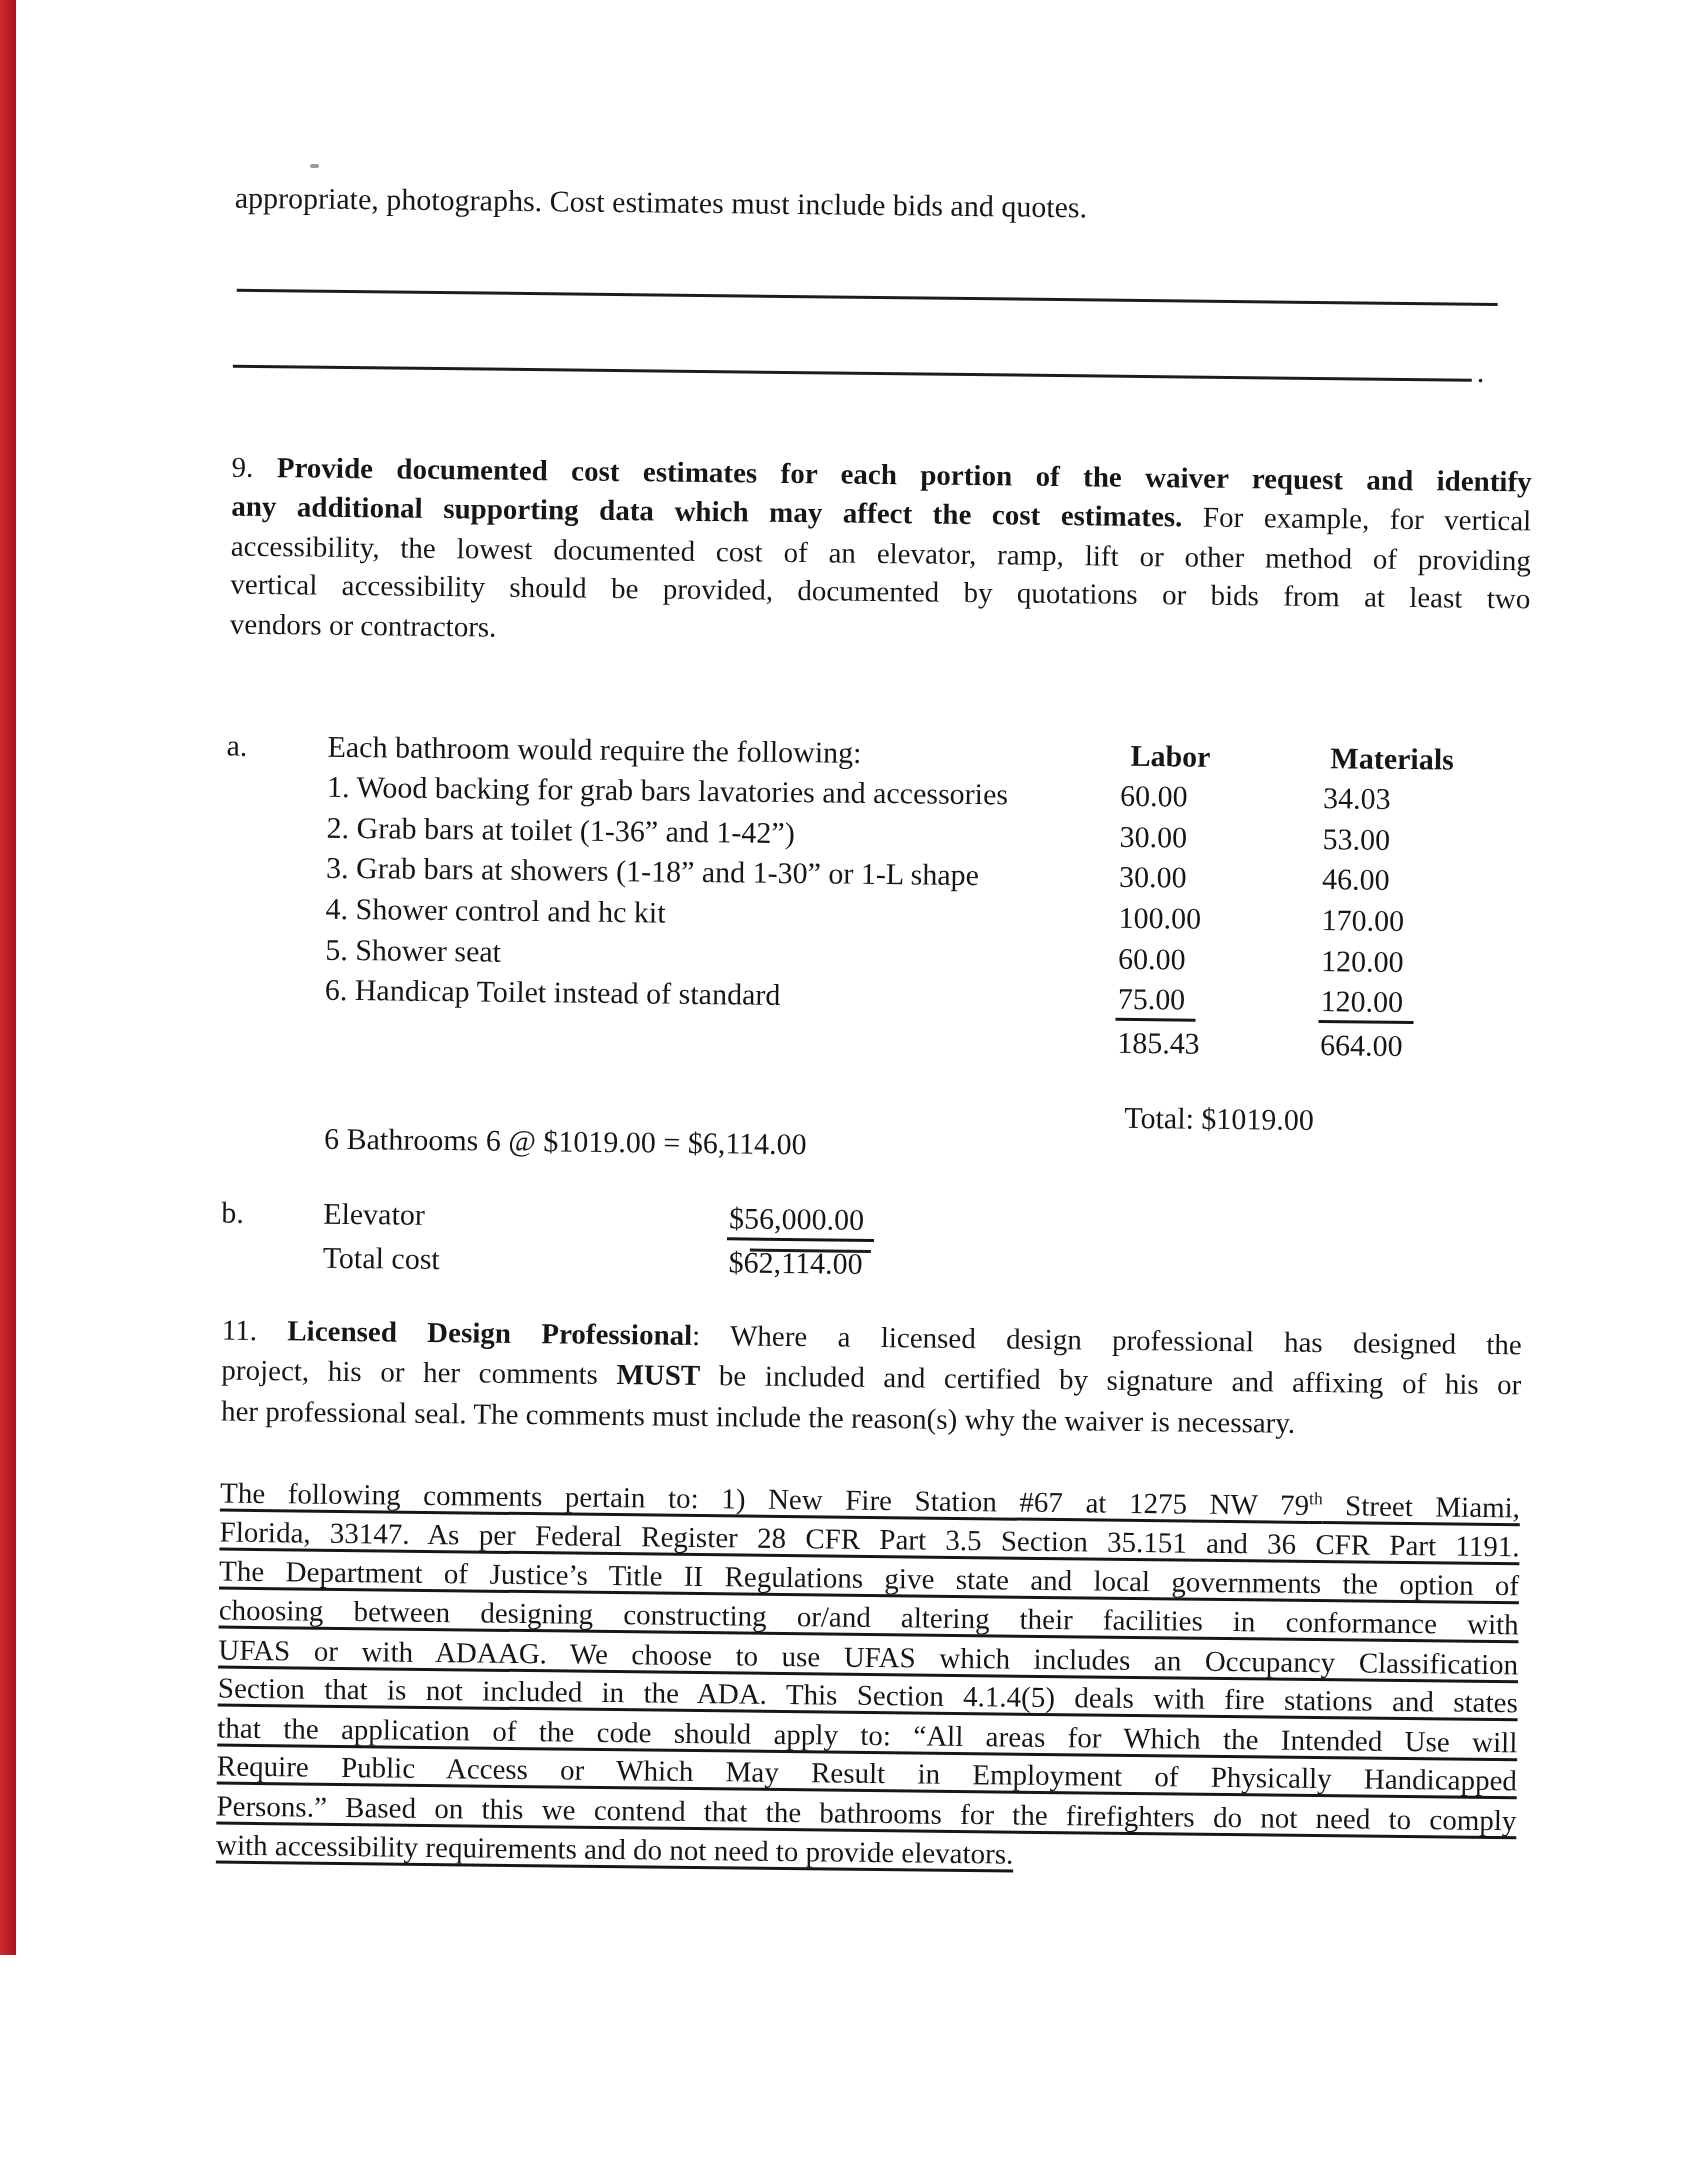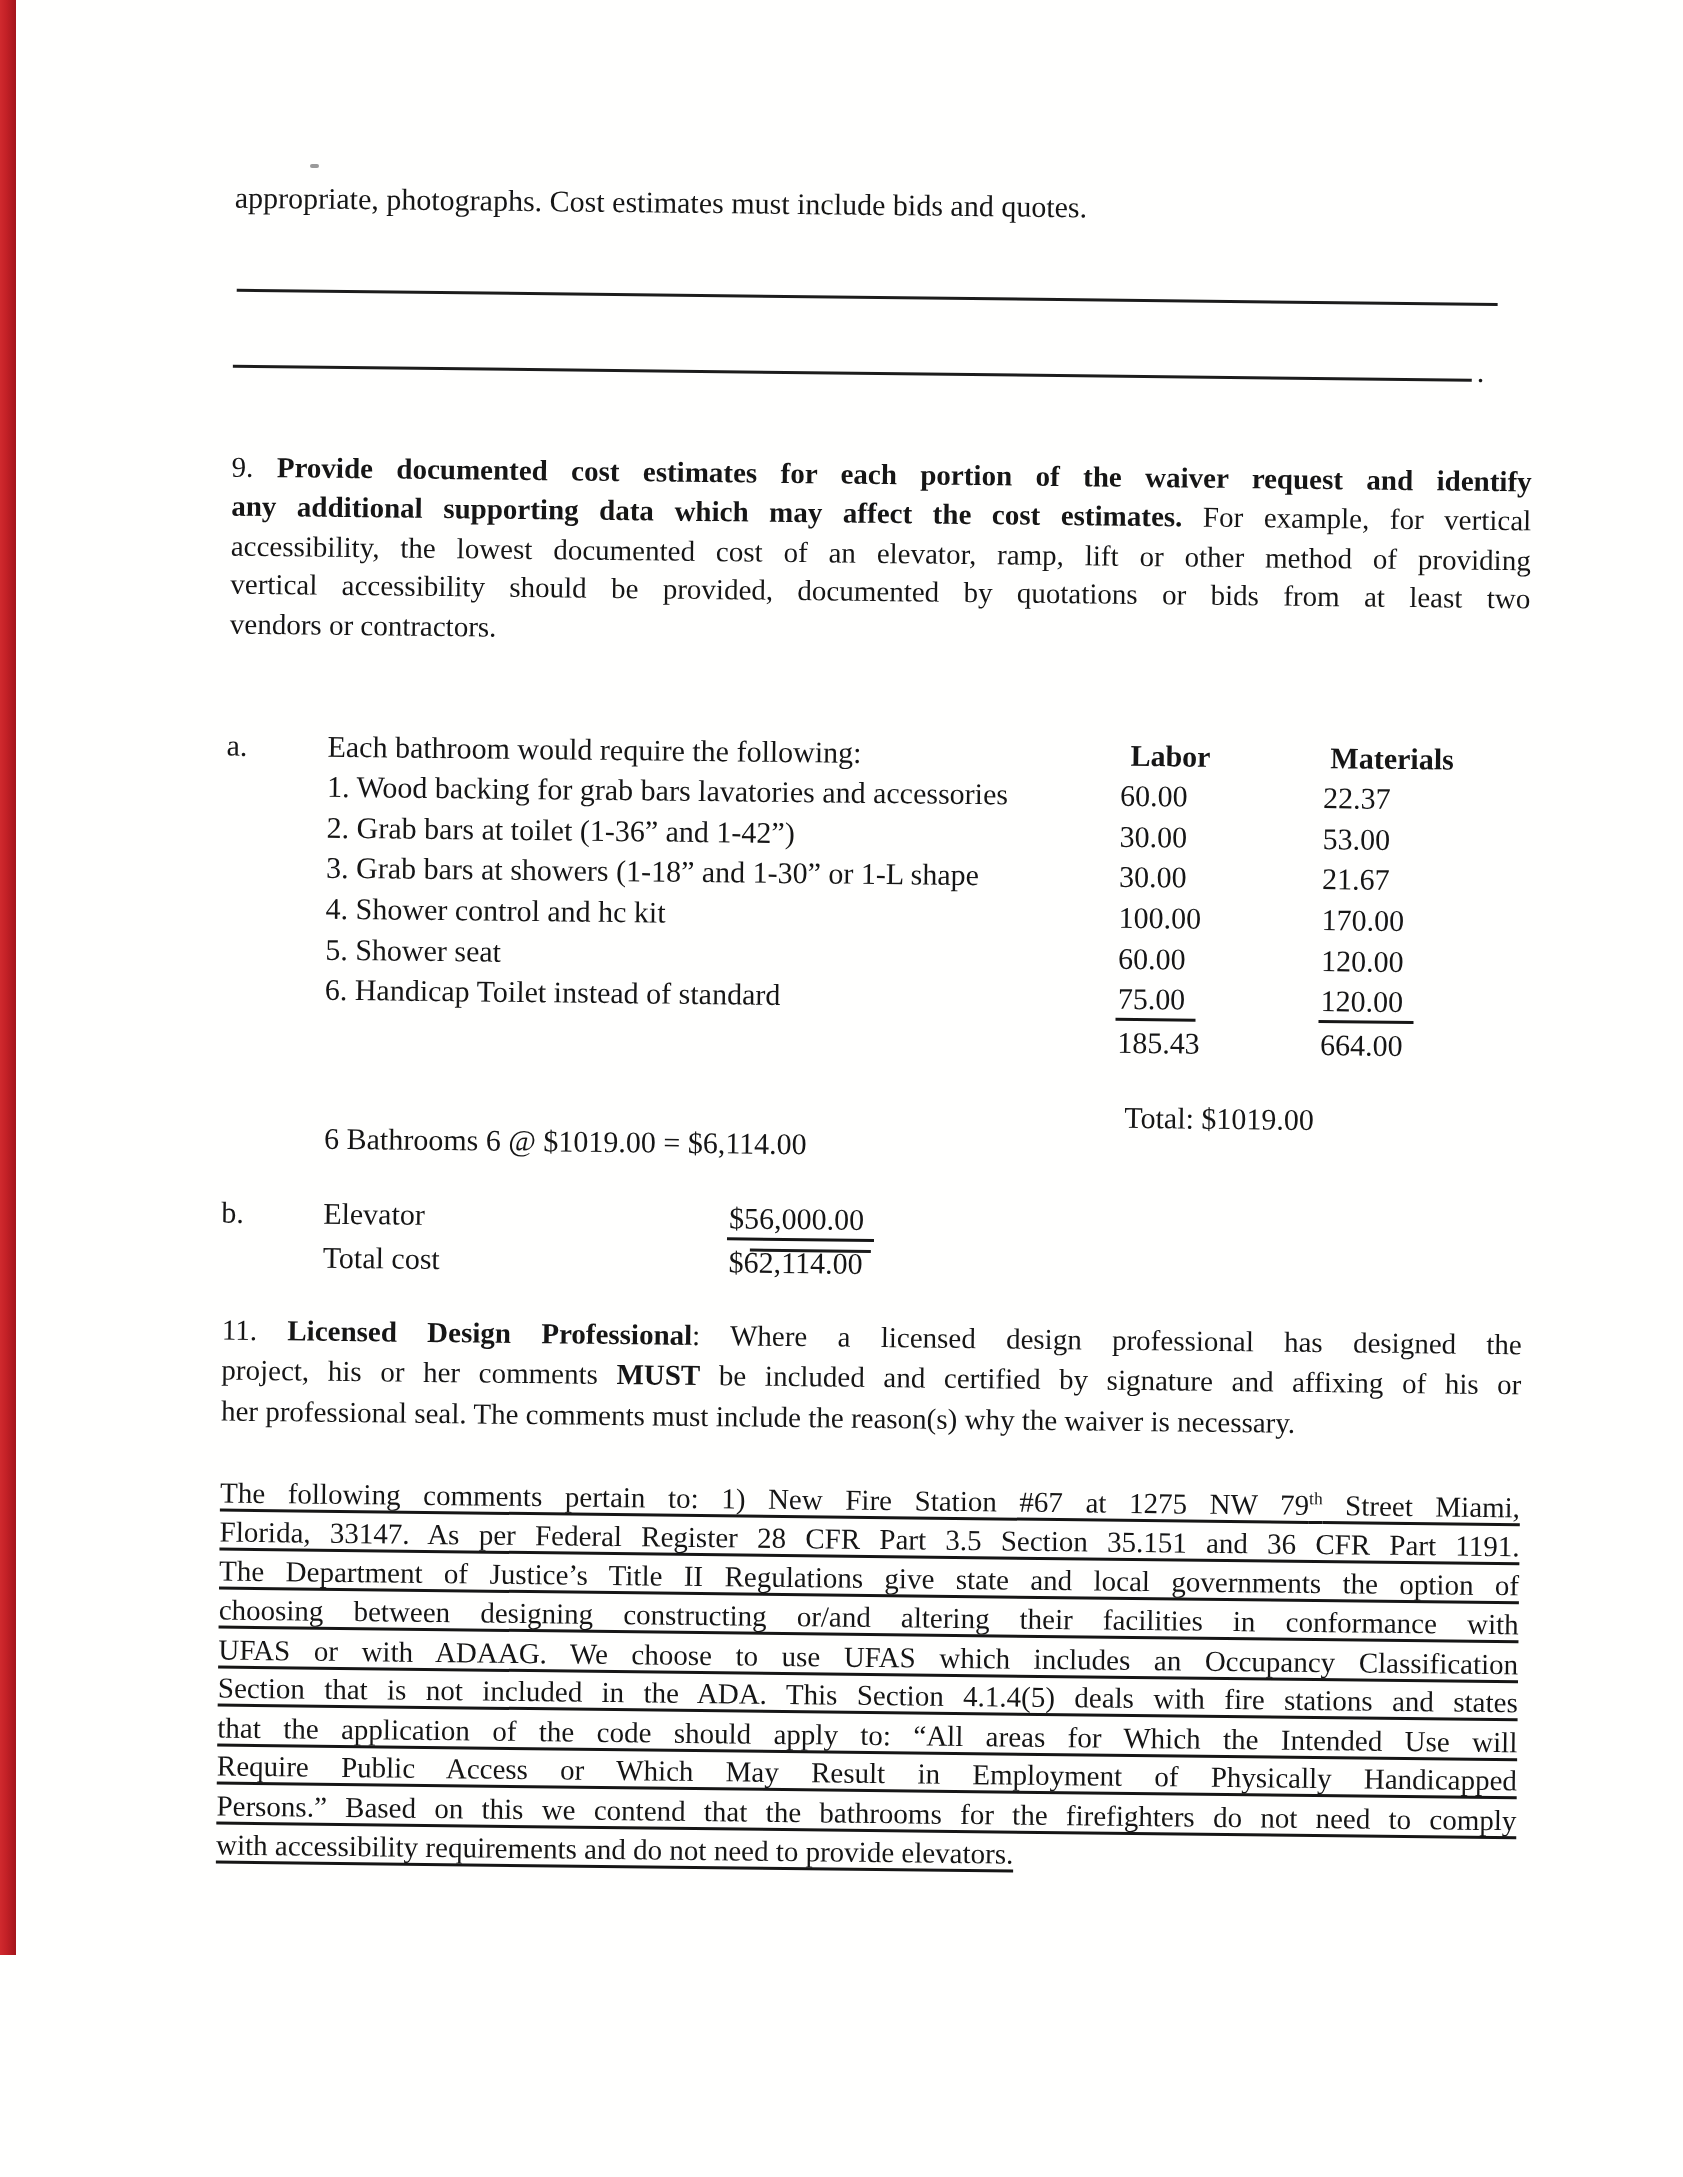--- a/index.html
+++ b/index.html
@@ -55,31 +55,31 @@
     <div class="itemrow" style="top:726px;">
       <span class="abs marker" style="left:235px;">a.</span>
       <span class="lab">Each bathroom would require the following:</span>
       <span class="m1 colhead" style="left:1139px;">Labor</span>
       <span class="m2 colhead" style="left:1339px;">Materials</span>
     </div>
 
     <div class="itemrow" style="top:766px;">
       <span class="lab">1. Wood backing for grab bars lavatories and accessories</span>
       <span class="m1">60.00</span>
-      <span class="m2">22.37</span>
+      <span class="m2">34.03</span>
     </div>
     <div class="itemrow" style="top:807px;">
       <span class="lab">2. Grab bars at toilet (1-36” and 1-42”)</span>
       <span class="m1">30.00</span>
       <span class="m2">53.00</span>
     </div>
     <div class="itemrow" style="top:847px;">
       <span class="lab">3. Grab bars at showers (1-18” and 1-30” or 1-L shape</span>
       <span class="m1">30.00</span>
-      <span class="m2">21.67</span>
+      <span class="m2">46.00</span>
     </div>
     <div class="itemrow" style="top:888px;">
       <span class="lab">4. Shower control and hc kit</span>
       <span class="m1">100.00</span>
       <span class="m2">170.00</span>
     </div>
     <div class="itemrow" style="top:929px;">
       <span class="lab">5. Shower seat</span>
       <span class="m1">60.00</span>
       <span class="m2">120.00</span>

